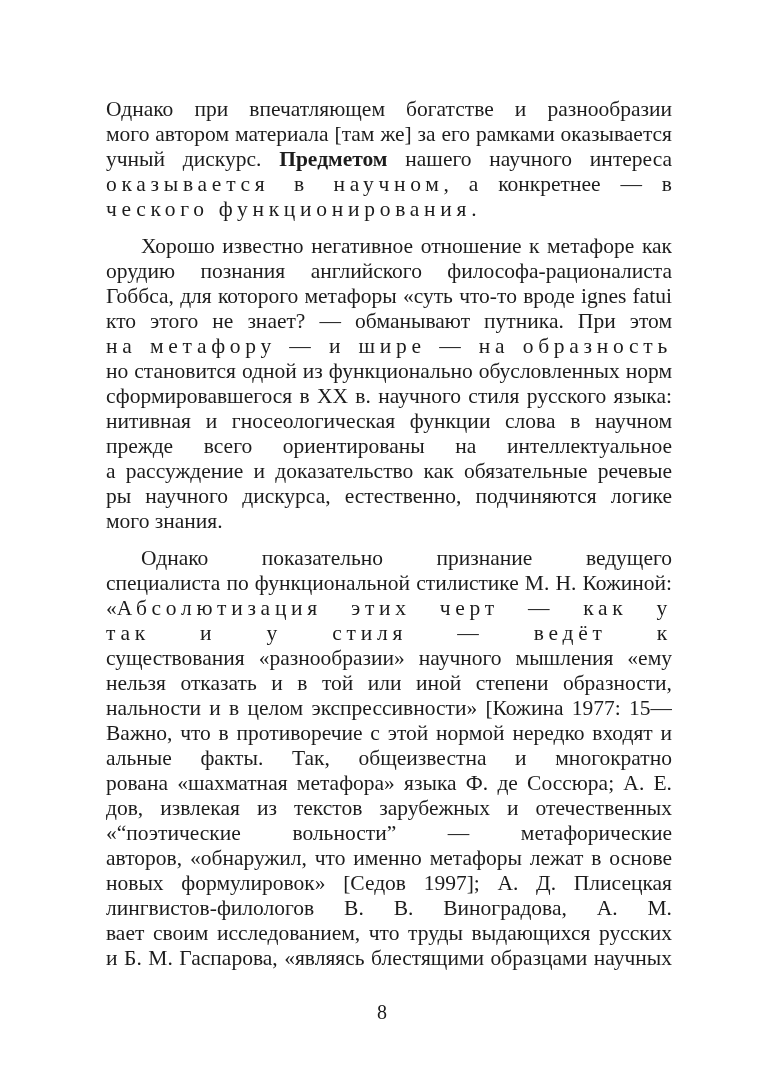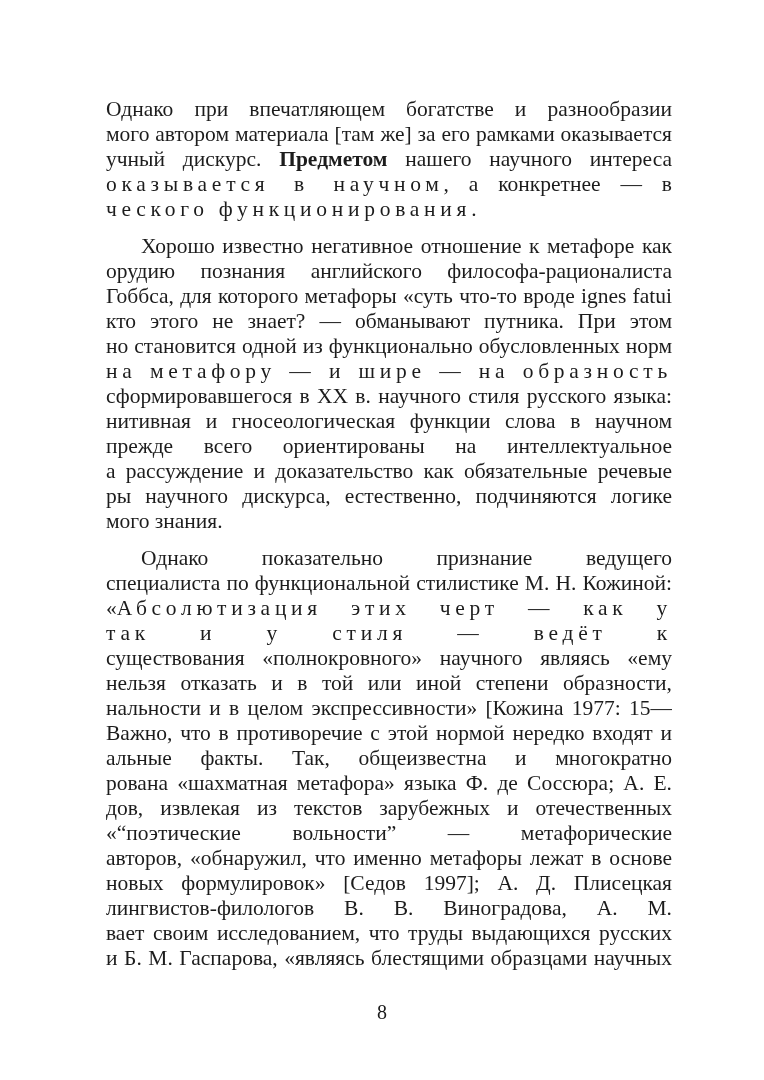--- a/index.html
+++ b/index.html
@@ -69,35 +69,35 @@
         <div class="line"><span class="">мого автором материала [там же] за его рамками оказывается на-</span></div>
         <div class="line"><span class="">учный дискурс. </span><span class="run-bold ">Предметом</span><span class=""> нашего научного интереса является</span></div>
         <div class="line"><span class="run-spaced">оказывается в научном</span><span class="">, а конкретнее — в лингвистиче-</span></div>
         <div class="line last"><span class="run-spaced">ческого функционирования</span><span class="">.</span></div>
       </div>
       <div class="paragraph">
         <div class="line indent"><span class="">Хорошо известно негативное отношение к метафоре как</span></div>
         <div class="line"><span class="">орудию познания английского философа-рационалиста Томаса</span></div>
         <div class="line"><span class="">Гоббса, для которого метафоры «суть что-то вроде ignes fatui</span></div>
         <div class="line"><span class="">кто этого не знает? — обманывают путника. При этом </span><span class="run-spaced">запрет</span></div>
+        <div class="line"><span class="run-spaced">на метафору — и шире — на образность</span></div>
         <div class="line"><span class="">но становится одной из функционально обусловленных норм</span></div>
-        <div class="line"><span class="run-spaced">на метафору — и шире — на образность</span></div>
         <div class="line"><span class="">сформировавшегося в XX в. научного стиля русского языка: ког-</span></div>
         <div class="line"><span class="">нитивная и гносеологическая функции слова в научном тексте</span></div>
         <div class="line"><span class="">прежде всего ориентированы на интеллектуальное восприятие,</span></div>
         <div class="line"><span class="">а рассуждение и доказательство как обязательные речевые жан-</span></div>
         <div class="line"><span class="">ры научного дискурса, естественно, подчиняются логике вывод-</span></div>
         <div class="line last"><span class="">мого знания.</span></div>
       </div>
       <div class="paragraph">
         <div class="line indent"><span class="">Однако показательно признание ведущего отечественного</span></div>
         <div class="line"><span class="">специалиста по функциональной стилистике М. Н. Кожиной:</span></div>
         <div class="line"><span class="">«</span><span class="run-spaced">Абсолютизация этих черт — как у мышления</span></div>
         <div class="line"><span class="run-spaced">так и у стиля — ведёт к односторонности</span><span class="">», и для</span></div>
-        <div class="line"><span class="">существования «полнокровного» научного являясь «ему</span></div>
+        <div class="line"><span class="">существования «разнообразии» научного мышления «ему</span></div>
         <div class="line"><span class="">нельзя отказать и в той или иной степени образности, эмоцио-</span></div>
         <div class="line"><span class="">нальности и в целом экспрессивности» [Кожина 1977: 15—17].</span></div>
         <div class="line"><span class="">Важно, что в противоречие с этой нормой нередко входят и ре-</span></div>
         <div class="line"><span class="">альные факты. Так, общеизвестна и многократно проанализи-</span></div>
         <div class="line"><span class="">рована «шахматная метафора» языка Ф. де Соссюра; А. Е. Се-</span></div>
         <div class="line"><span class="">дов, извлекая из текстов зарубежных и отечественных генетиков</span></div>
         <div class="line"><span class="">«“поэтические вольности” — метафорические высказывания»</span></div>
         <div class="line"><span class="">авторов, «обнаружил, что именно метафоры лежат в основе</span></div>
         <div class="line"><span class="">новых формулировок» [Седов 1997]; А. Д. Плисецкая доказы-</span></div>
         <div class="line"><span class="">лингвистов-филологов В. В. Виноградова, А. М. Пешковского</span></div>

